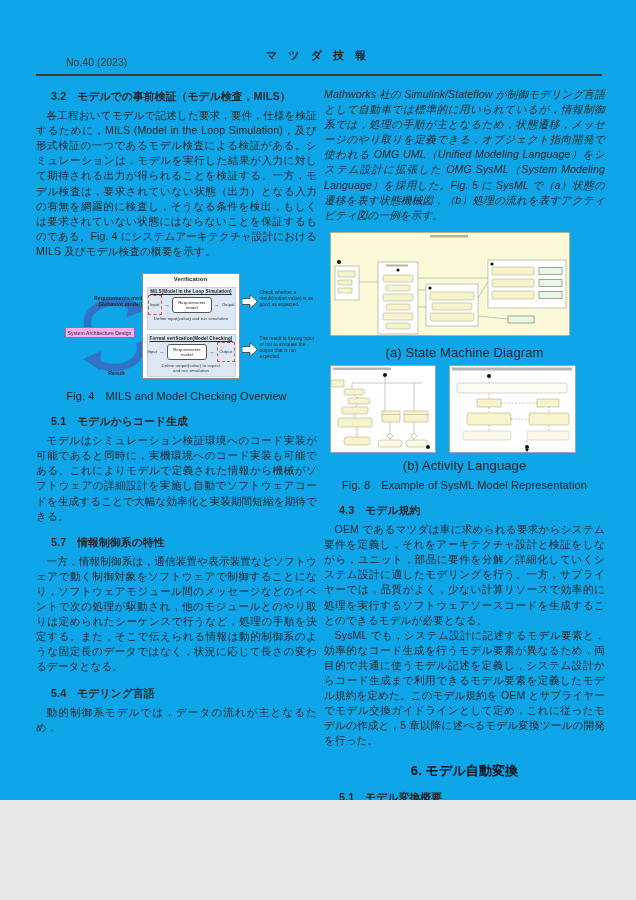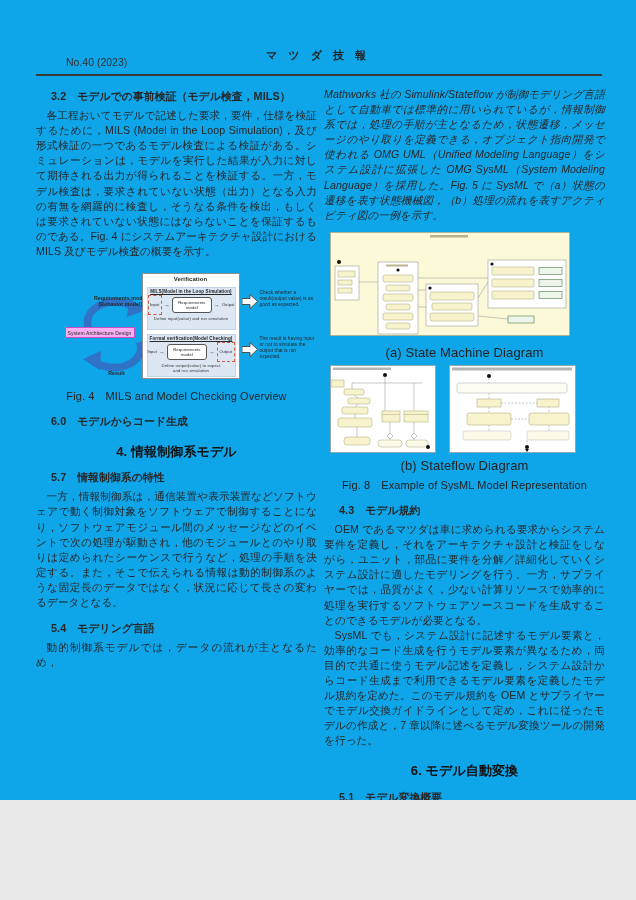--- a/index.html
+++ b/index.html
@@ -124,23 +124,23 @@
       </svg>
       <div class="f4-check c1">Check whether a result(output value) is as good as expected.</div>
 
       <svg class="f4-blockarrow a2" width="16" height="15" viewBox="0 0 16 15">
         <polygon points="0,4.5 8,4.5 8,0.5 15.5,7.5 8,14.5 8,10.5 0,10.5" fill="#ffffff" stroke="#444" stroke-width="0.9"></polygon>
       </svg>
       <div class="f4-check c2">The result is having input or not to simulate the output that is not expected.</div>
     </div>
     <div class="fig-caption">Fig. 4　MILS and Model Checking Overview</div>
 
-    <div class="h-sub">6.0　モデルからコード生成</div>
-
-    <div class="h-chap">4. 情報制御系モデル</div>
+    <div class="h-sub">5.1　モデルからコード生成</div>
+    <p class="body">モデルはシミュレーション検証環境へのコード実装が可能であると同時に，実機環境へのコード実装も可能である。これによりモデルで定義された情報から機械がソフトウェアの詳細設計を実施し自動でソフトウェアコードを生成することで大幅な効率化と実装期間短縮を期待できる。</p>
+
 
     <div class="h-sub">5.7　情報制御系の特性</div>
     <p class="body">一方，情報制御系は，通信装置や表示装置などソフトウェアで動く制御対象をソフトウェアで制御することになり，ソフトウェアモジュール間のメッセージなどのイベントで次の処理が駆動され，他のモジュールとのやり取りは定められたシーケンスで行うなど，処理の手順を決定する。また，そこで伝えられる情報は動的制御系のような固定長のデータではなく，状況に応じて長さの変わるデータとなる。</p>
 
     <div class="h-sub">5.4　モデリング言語</div>
     <p class="body">動的制御系モデルでは，データの流れが主となるため，</p>
   </div>
 
   <div class="col col-right">
 
@@ -250,27 +250,27 @@
           <rect x="28" y="34" width="24" height="8" fill="#f6f3cd" stroke="#a9a478" stroke-width="0.5"></rect>
           <rect x="18" y="48" rx="2" width="44" height="12" fill="#f6f3cd" stroke="#a9a478" stroke-width="0.5"></rect>
           <rect x="14" y="66" rx="2" width="48" height="9" fill="#fbfae8" stroke="#bbb" stroke-width="0.5"></rect>
           <rect x="88" y="34" width="22" height="8" fill="#f6f3cd" stroke="#a9a478" stroke-width="0.5"></rect>
           <rect x="80" y="48" rx="2" width="40" height="12" fill="#f6f3cd" stroke="#a9a478" stroke-width="0.5"></rect>
           <rect x="78" y="66" rx="2" width="42" height="9" fill="#fbfae8" stroke="#bbb" stroke-width="0.5"></rect>
           <circle cx="78" cy="82" r="2" fill="#111"></circle>
           <polygon points="76,84 80,84 78,87" fill="#111"></polygon>
         </svg>
       </div>
-      <div class="sub-caption">(b) Stateflow Diagram</div>
+      <div class="sub-caption">(b) Activity Language</div>
       <div class="fig-caption">Fig. 8　Example of SysML Model Representation</div>
     </div>
 
     <div class="h-sub">4.3　モデル規約</div>
     <p class="body">OEM であるマツダは車に求められる要求からシステム要件を定義し，それをアーキテクチャ設計と検証をしながら，ユニット，部品に要件を分解／詳細化していくシステム設計に適したモデリングを行う。一方，サプライヤーでは，品質がよく，少ない計算リソースで効率的に処理を実行するソフトウェアソースコードを生成することのできるモデルが必要となる。</p>
-    <p class="body">SysML でも，システム設計に記述するモデル要素と，効率的なコード生成を行うモデル要素が異なるため，両目的で共通に使うモデル記述を定義し，システム設計からコード生成まで利用できるモデル要素を定義したモデル規約を定めた。このモデル規約を OEM とサプライヤーでモデル交換ガイドラインとして定め，これに従ったモデルの作成と，7 章以降に述べるモデル変換ツールの開発を行った。</p>
+    <p class="body">SysML でも，システム設計に記述するモデル要素と，効率的なコード生成を行うモデル要素が異なるため，両目的で共通に使うモデル記述を定義し，システム設計からコード生成まで利用できるモデル要素を定義したモデル規約を定めた。このモデル規約を OEM とサプライヤーでモデル交換ガイドラインとして定め，これに従ったモデルの作成と，5 章以降に述べるモデル変換ツールの開発を行った。</p>
 
     <div class="h-chap">6. モデル自動変換</div>
 
     <div class="h-sub">5.1　モデル変換概要</div>
     <p class="body">4 章で定義したモデルを後工程で利用するために，①シミュレーションのためのモデル変換（SysML モデルか</p>
   </div>
 
   <div class="footer">— 107 —</div>
 </div>
 

